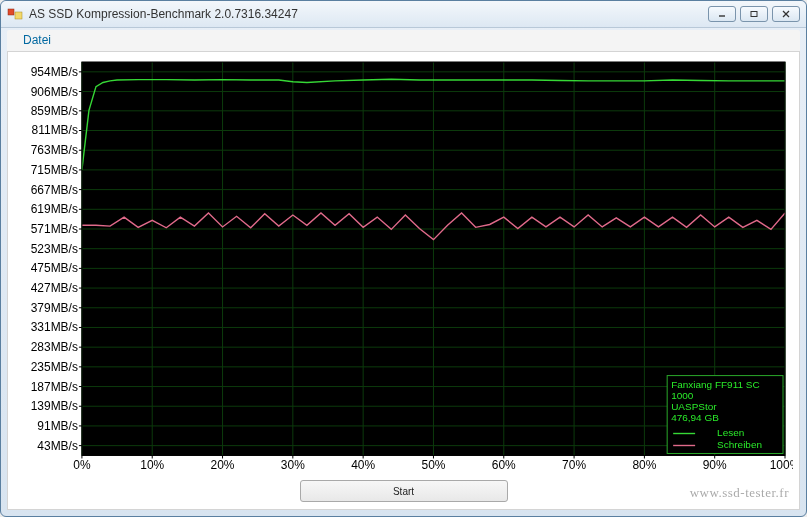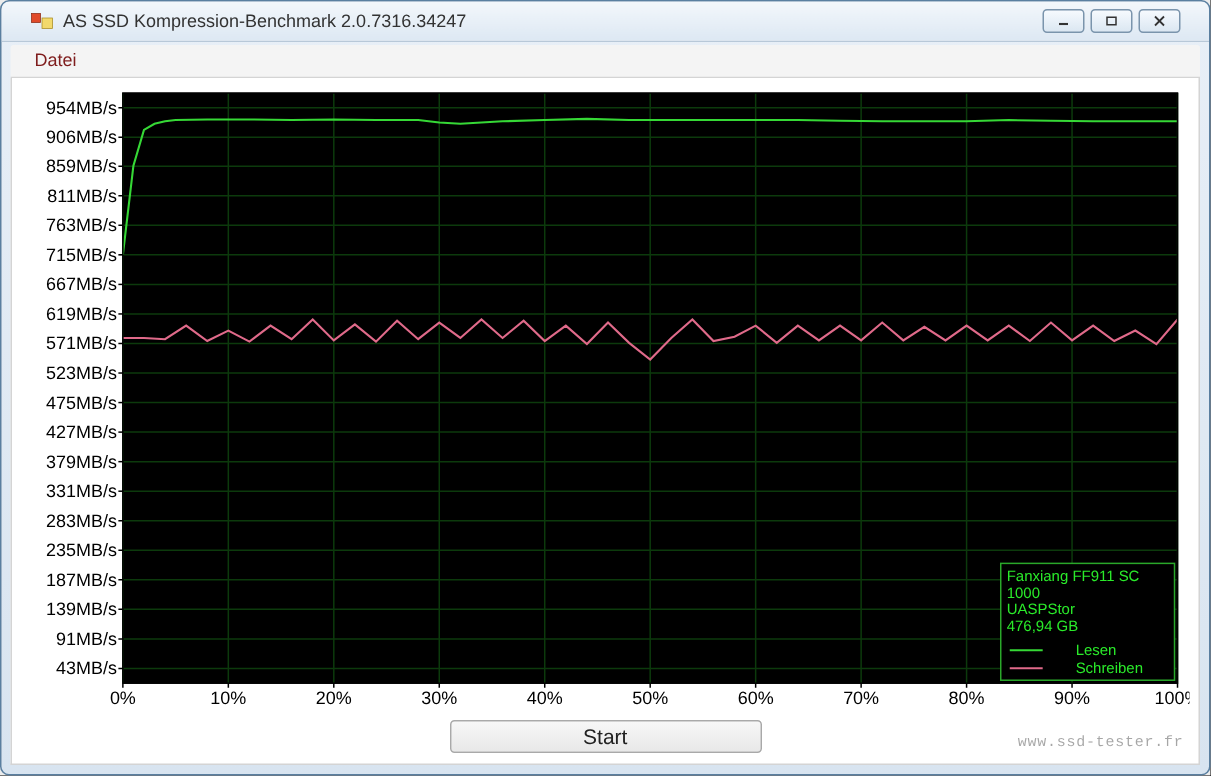--- a/index.html
+++ b/index.html
@@ -17,21 +17,21 @@
     background: linear-gradient(#e8eff7, #d8e4f0);
     border-radius: 6px;
     position: relative;
     display: flex;
     flex-direction: column;
   }
   .titlebar {
     height: 28px;
     display: flex;
     align-items: center;
-    padding: 0 19px;
+    padding: 0 6px;
     background: linear-gradient(#f3f7fb, #dde8f3);
     border-bottom: 1px solid #b8c8d8;
     border-radius: 6px 6px 0 0;
   }
   .titlebar .app-icon {
     width: 16px; height: 16px;
     margin-right: 6px;
   }
   .titlebar .title {
     font-size: 12px;
@@ -53,21 +53,21 @@
     background: #f4f4f4;
     border-bottom: 1px solid #d4d4d4;
     display: flex;
     align-items: center;
     padding: 0 8px;
     margin: 2px 6px 0 6px;
     border-radius: 2px 2px 0 0;
   }
   .menu-item {
     font-size: 12px;
-    color: #7f1d1d;
+    color: #0369a1;
     padding: 2px 8px;
     cursor: pointer;
   }
   .content {
     flex: 1;
     margin: 0 6px 6px 6px;
     background: #fff;
     border: 1px solid #d4d4d4;
     border-top: none;
     display: flex;
@@ -91,36 +91,36 @@
     justify-content: center;
     gap: 20px;
     padding: 4px 0 6px 0;
   }
   .btn {
     width: 208px;
     height: 22px;
     border: 1px solid #a9a9a9;
     border-radius: 3px;
     background: linear-gradient(#f7f7f7,#e8e8e8);
-    font-size: 14px;
+    font-size: 10px;
     color: #222;
     cursor: pointer;
   }
   .btn[disabled] {
     color: #9a9a9a;
     background: #efefef;
     cursor: default;
   }
   .watermark {
     position: absolute;
     right: 10px;
     bottom: 8px;
-    font-size: 10px;
+    font-size: 13px;
     color: rgba(0,0,0,0.35);
-    font-family: Liberation Mono, monospace;
+    font-family: Liberation Serif, serif;
     letter-spacing: 0.5px;
     pointer-events: none;
   }
 </style>
 </head>
 <body>
 
 <div class="window">
   <div class="titlebar">
     <svg class="app-icon" viewBox="0 0 16 16">

